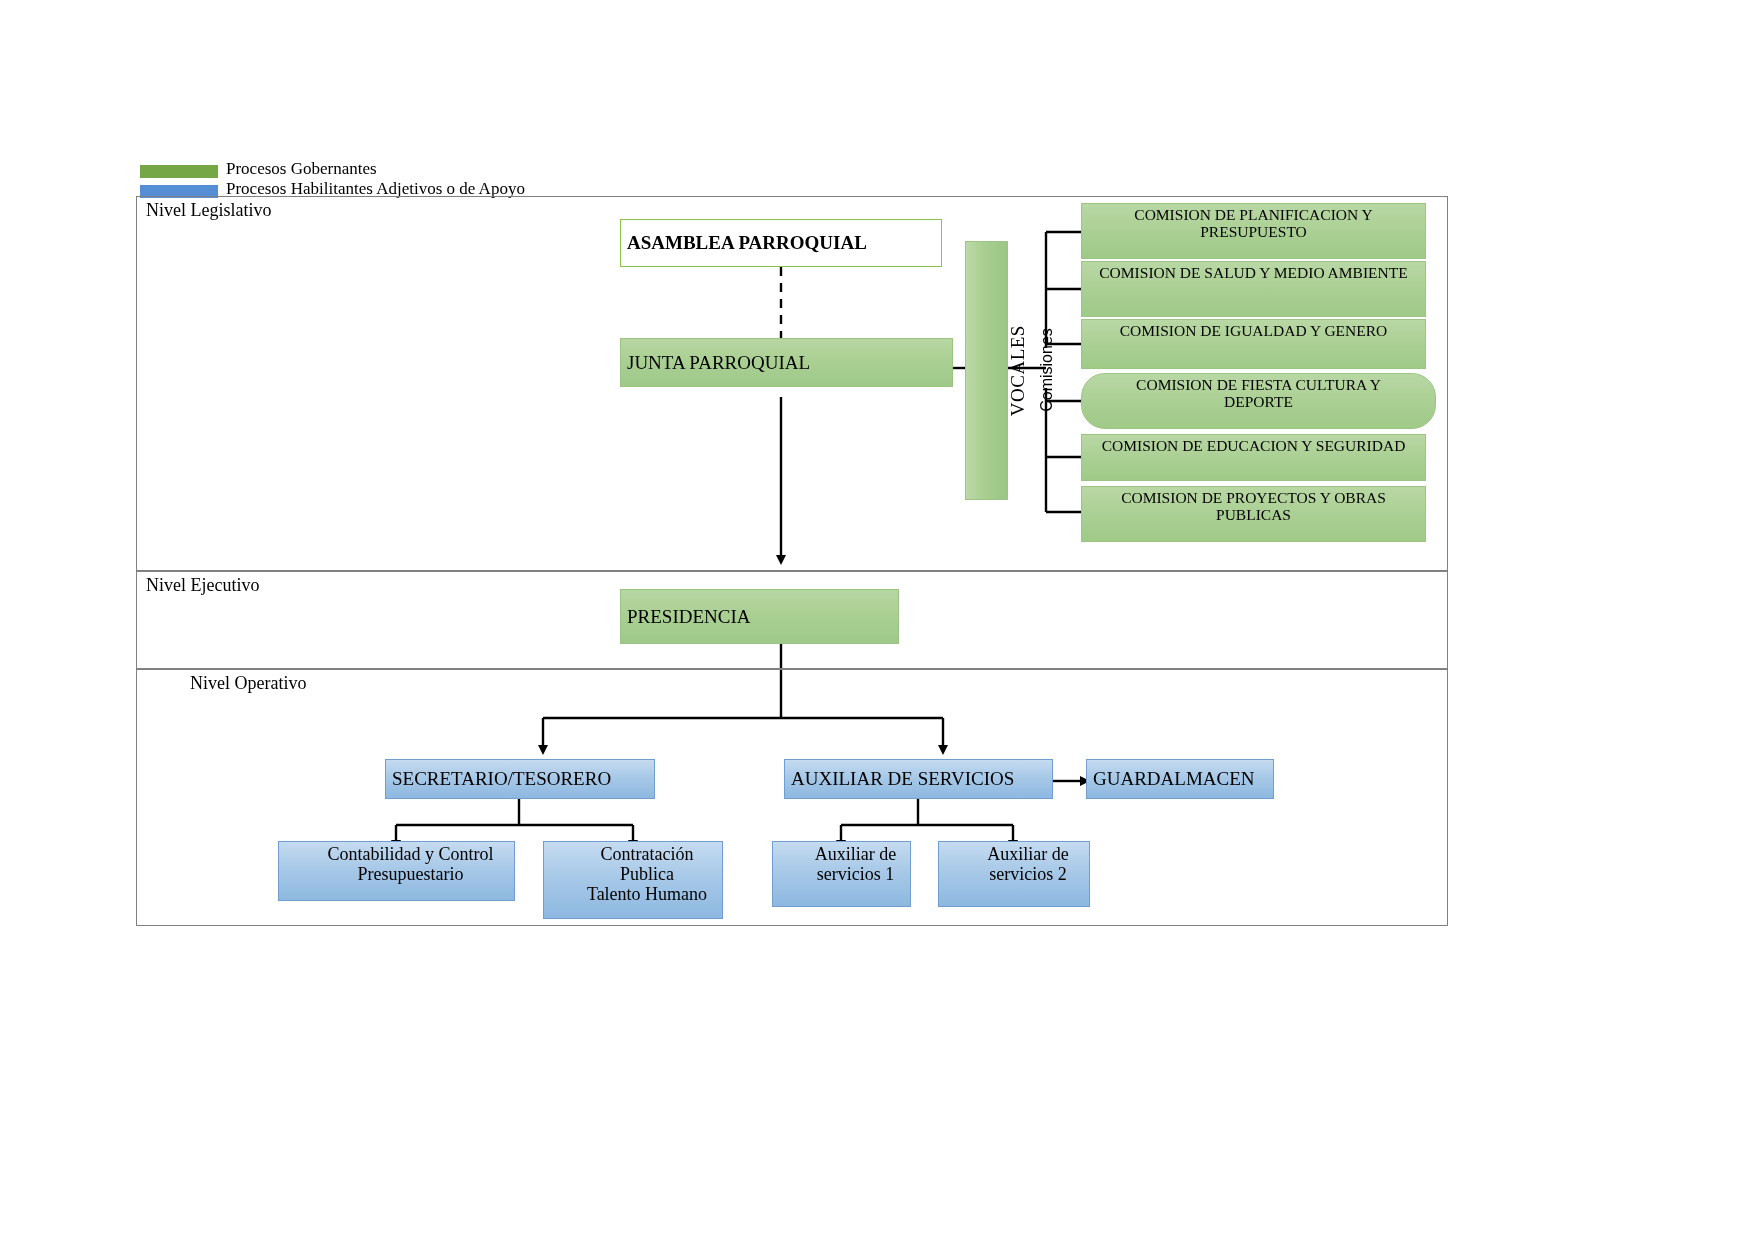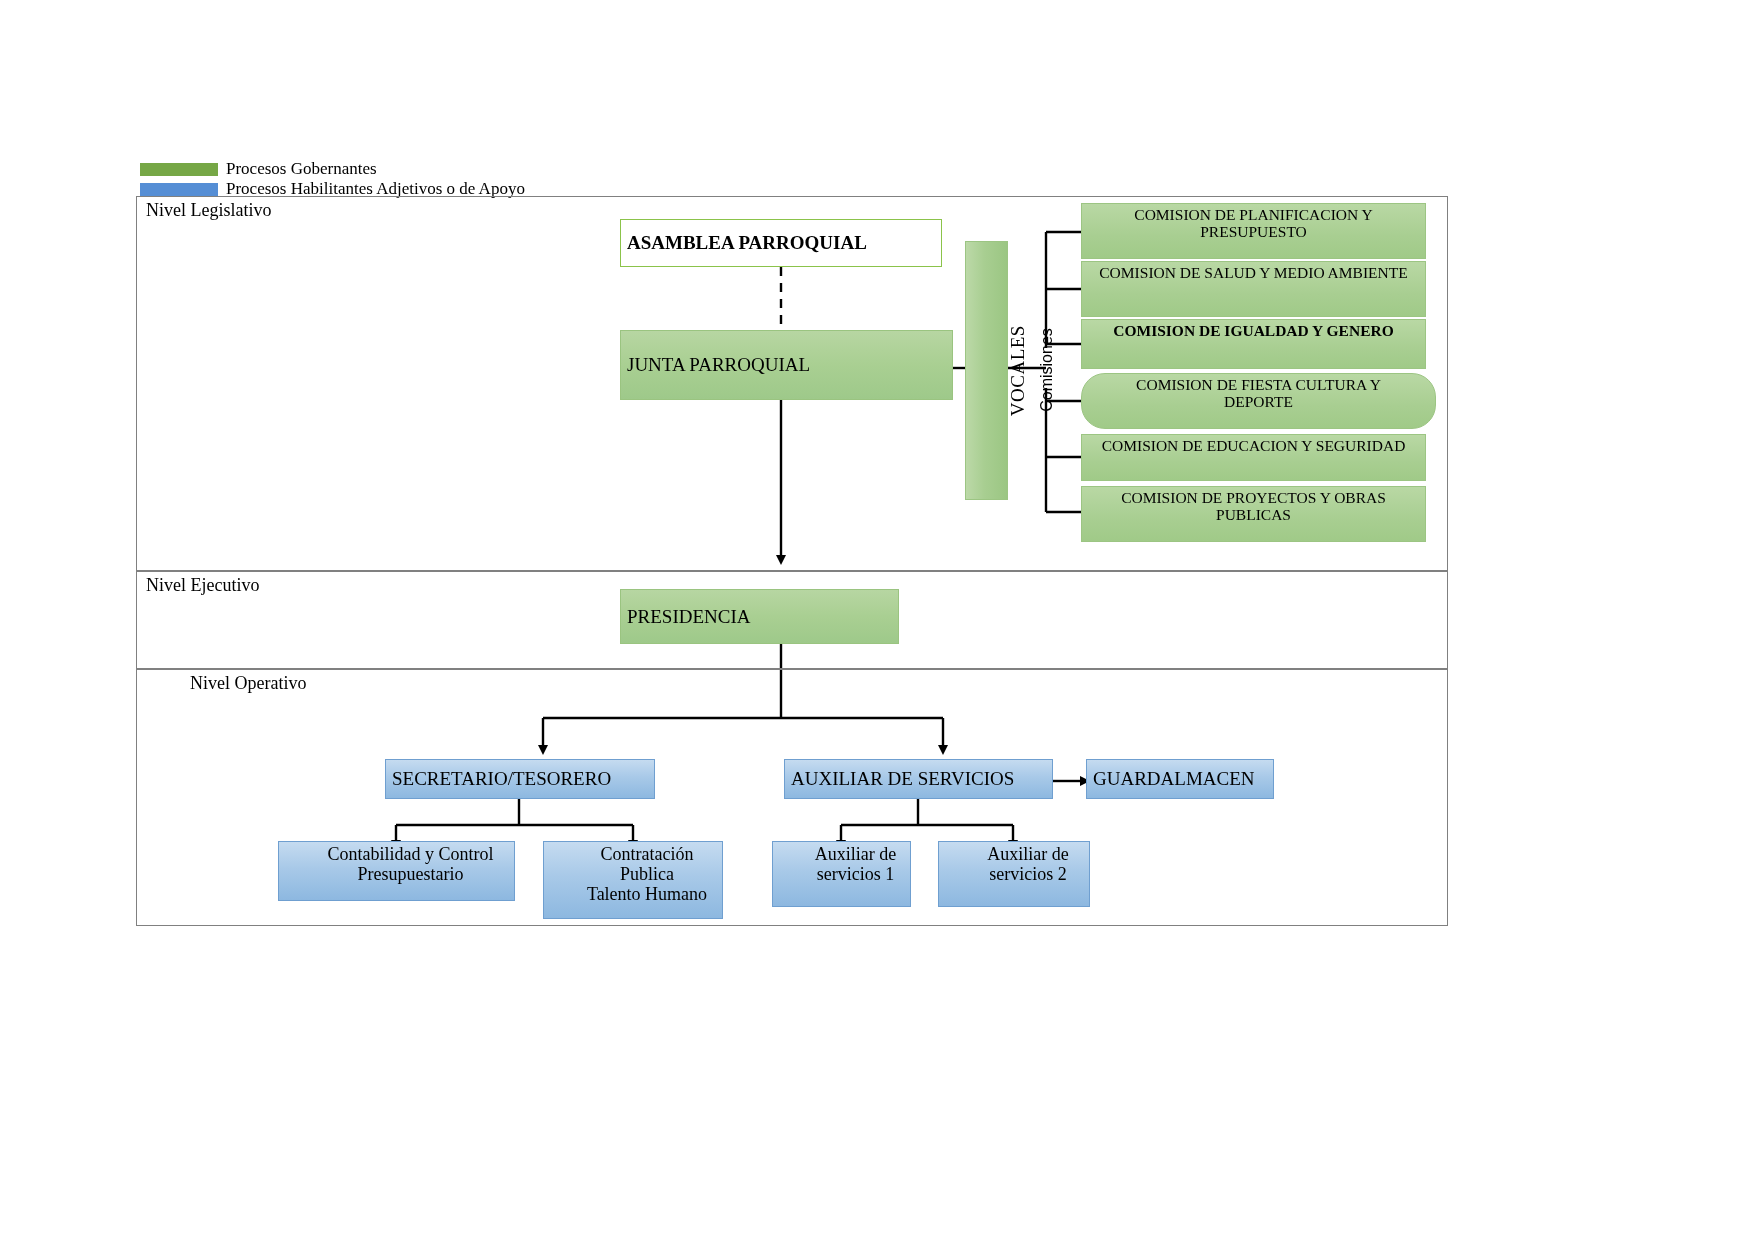--- a/index.html
+++ b/index.html
@@ -24,21 +24,21 @@
 
   
   .legend {
     position: absolute;
     left: 140px;
     top: 160px;
     width: 700px;
   }
   .legend-row {
     display: flex;
-    align-items: center;
+    align-items: flex-end;
     height: 18px;
     margin-bottom: 2px;
   }
   .legend-swatch {
     width: 78px;
     height: 13px;
     margin-right: 8px;
     flex: 0 0 auto;
   }
   .legend-swatch.green { background: #76a746; }
@@ -192,40 +192,40 @@
 <div class="level-title" style="left:146px; top:200px;">Nivel Legislativo</div>
 
 <div class="level-frame" style="left:136px; top:571px; width:1312px; height:98px;"></div>
 <div class="level-title" style="left:146px; top:575px;">Nivel Ejecutivo</div>
 
 <div class="level-frame" style="left:136px; top:669px; width:1312px; height:257px;"></div>
 <div class="level-title" style="left:146px; top:673px;margin-left:44px;">Nivel Operativo</div>
 
 <div class="node green-outline" style="left:620px; top:219px; width:322px; height:48px;font-weight:bold;">ASAMBLEA PARROQUIAL</div>
 
-<div class="node green-filled" style="left:620px; top:330px; width:333px; height:70px;">JUNTA PARROQUIAL</div>
+<div class="node green-filled" style="left:620px; top:338px; width:333px; height:49px;">JUNTA PARROQUIAL</div>
 
 <div class="node vertical-bar" style="left:965px; top:241px; width:43px; height:259px;">
   <span class="vtext">VOCALES</span>
 </div>
 
 <div class="side-label" style="left:1017px; top:320px; width:60px; height:100px; display:flex; align-items:center; justify-content:center;">
   <span class="vtext-plain">Comisiones</span>
 </div>
 
 <div class="node commission multiline" style="left:1081px; top:203px; width:345px; height:56px;">
   <span>COMISION DE PLANIFICACION Y</span>
   <span>PRESUPUESTO</span>
 </div>
 
 <div class="node commission multiline" style="left:1081px; top:261px; width:345px; height:56px;">
   <span>COMISION DE SALUD Y MEDIO AMBIENTE</span>
 </div>
 
-<div class="node commission multiline" style="left:1081px; top:319px; width:345px; height:50px;font-weight:bold;">
+<div class="node commission multiline" style="left:1081px; top:319px; width:345px; height:50px;">
   <span>COMISION DE IGUALDAD Y GENERO</span>
 </div>
 
 <div class="node commission multiline" style="left:1081px; top:373px; width:355px; height:56px;border-radius:24px;">
   <span>COMISION DE FIESTA CULTURA Y</span>
   <span>DEPORTE</span>
 </div>
 
 <div class="node commission multiline" style="left:1081px; top:434px; width:345px; height:47px;">
   <span>COMISION DE EDUCACION Y SEGURIDAD</span>

